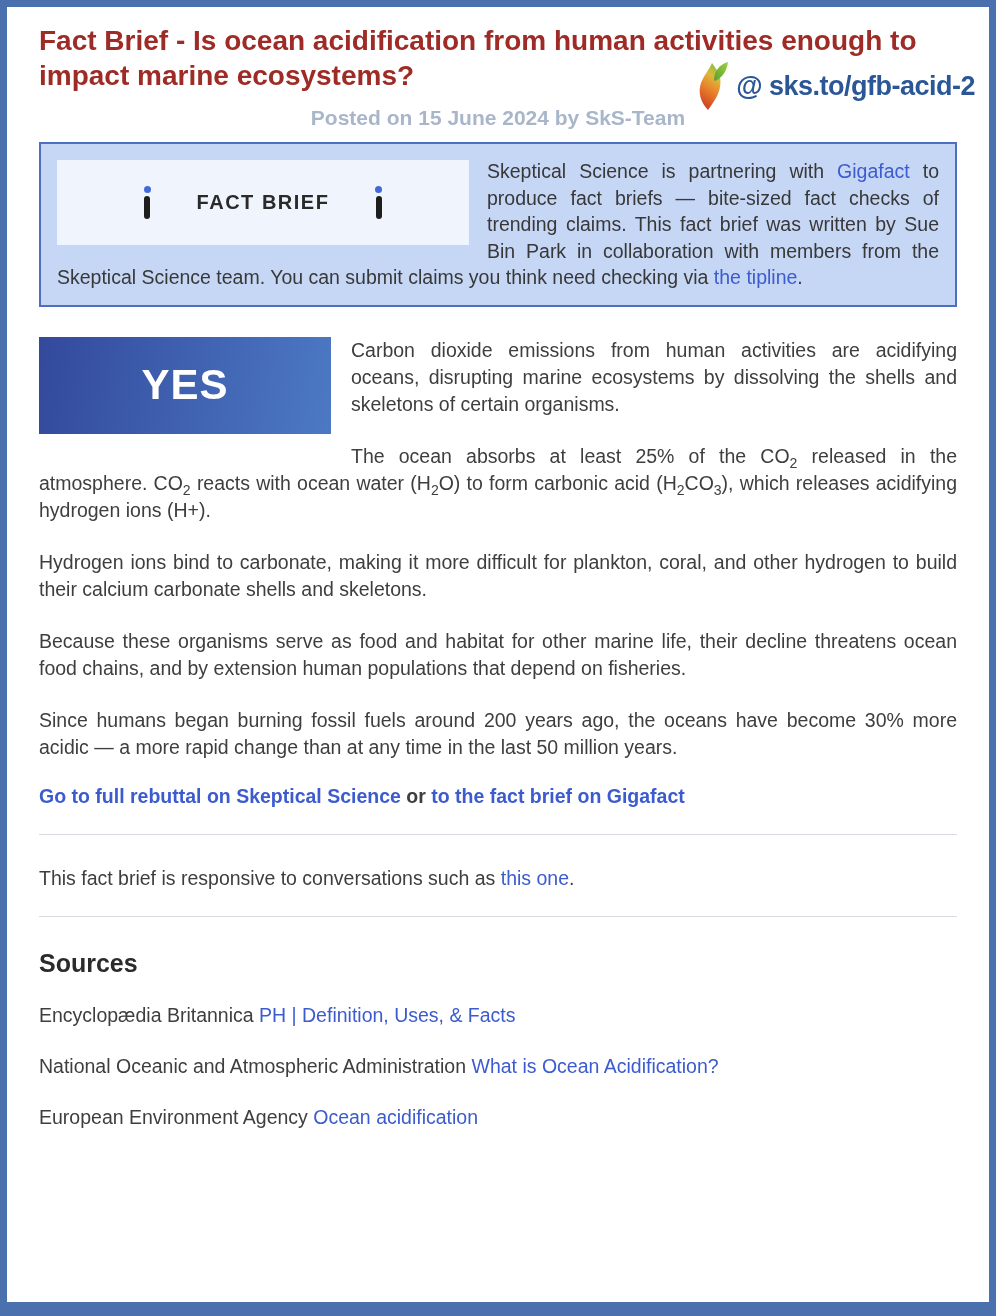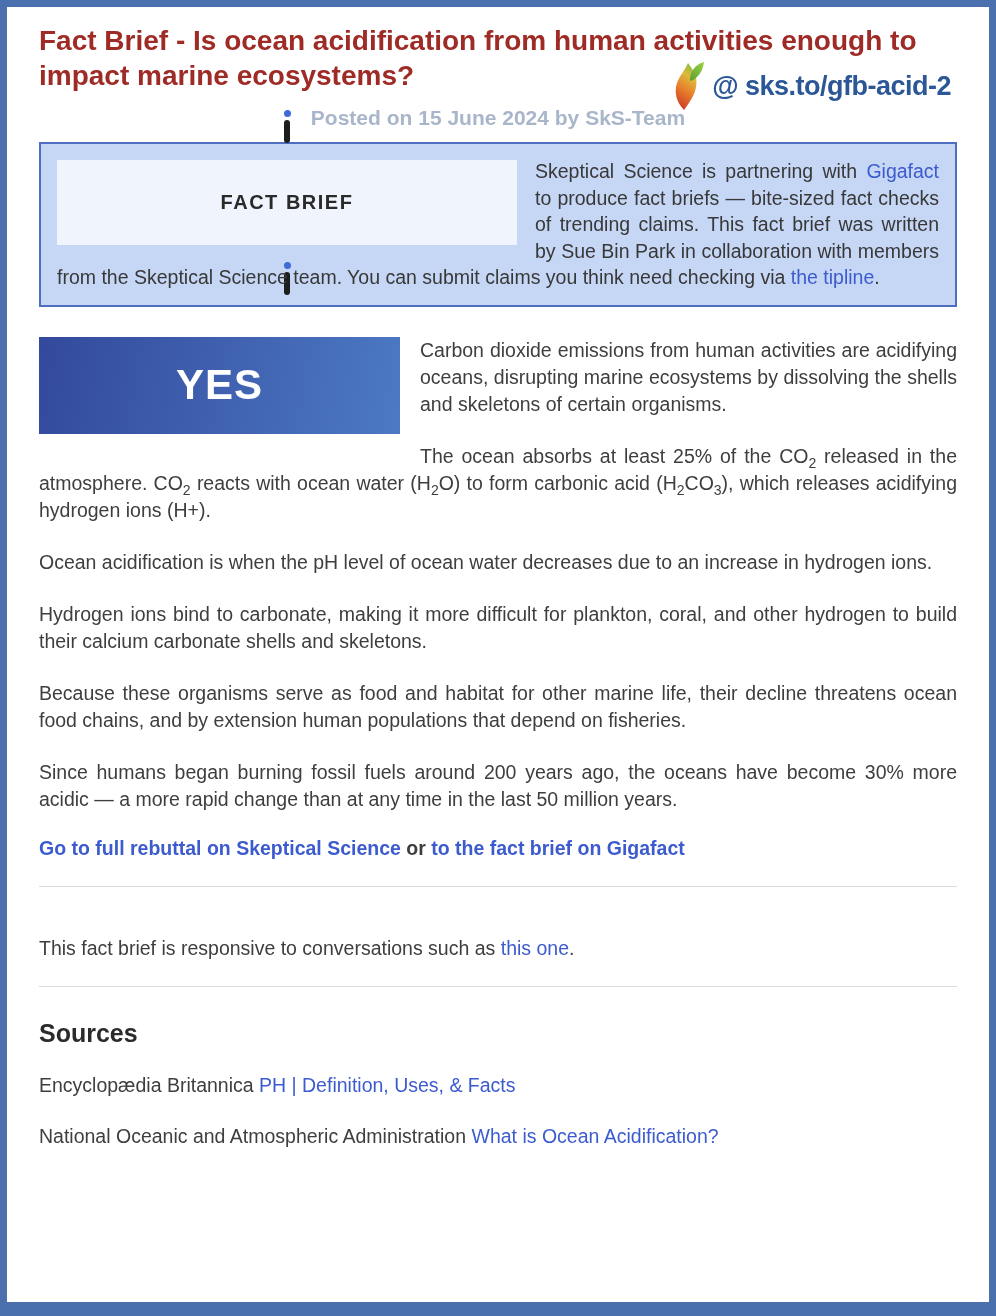--- a/index.html
+++ b/index.html
@@ -9,53 +9,53 @@
     --divider:#d8dce2; --dot-blue:#3f6ad8; --bar-black:#1d1d1d; --shortlink-blue:#2b5797;
   }
   html,body{margin:0;padding:0;background:#fff;}
   .page{
     width:996px;height:1316px;box-sizing:border-box;background:#fff;
     border:7px solid var(--frame-blue);border-bottom-width:14px;
     padding:8px 32px 0;overflow:hidden;position:relative;
     font-family:"Liberation Sans",sans-serif;color:var(--body-text);
   }
   .title{margin:8px 0 0;font-size:28px;line-height:1.25;font-weight:bold;color:var(--title-red);width:935px;}
-  .shortlink{position:absolute;top:54px;right:38px;display:flex;align-items:center;gap:7px;}
+  .shortlink{position:absolute;top:54px;right:14px;display:flex;align-items:center;gap:7px;}
   .shortlink .sl-text{color:var(--shortlink-blue);font-size:27px;font-weight:bold;letter-spacing:-0.5px;}
   .posted{margin-top:13px;font-size:21px;font-weight:bold;color:var(--posted-gray);text-align:center;}
   .factbox{
     margin-top:12px;background:var(--box-bg);border:2px solid var(--box-border);
     padding:14px 16px 14px;font-size:19.5px;line-height:26.5px;text-align:justify;color:#383838;
   }
   .factbox::after{content:"";display:block;clear:both;}
   .fb-logo{
-    float:left;width:460px;height:85px;background:var(--logo-box-bg);
-    margin:2px 18px 4px 0;display:flex;align-items:center;justify-content:center;gap:46px;flex-direction:column;
+    float:left;width:412px;height:85px;background:var(--logo-box-bg);
+    margin:2px 18px 4px 0;display:flex;align-items:center;justify-content:center;gap:46px;
   }
   .fb-text{font-size:20px;font-weight:bold;letter-spacing:1.5px;color:#2a2a2a;}
   .fb-i{display:flex;flex-direction:column;align-items:center;gap:3px;}
   .fb-i .dot{width:7px;height:7px;border-radius:50%;background:var(--dot-blue);}
   .fb-i .bar{width:6px;height:23px;border-radius:3px;background:var(--bar-black);}
   .fb-intro{margin:0;}
   a{color:var(--link-blue);text-decoration:none;cursor:pointer;}
   .question{margin:24px 0 0;font-size:24px;line-height:1.27;font-weight:bold;color:var(--heading-navy);width:900px;}
   .answer{margin-top:30px;}
   .answer::after{content:"";display:block;clear:both;}
   .yes{
-    float:left;width:361px;height:97px;margin:0 20px 20px 0;
+    float:left;width:292px;height:97px;margin:0 20px 20px 0;
     background:linear-gradient(100deg,var(--yes-dark) 0%,var(--yes-light) 100%);
     color:#fff;font-size:42px;font-weight:600;letter-spacing:1px;
     display:flex;align-items:center;justify-content:center;
   }
   .body-p{margin:25px 0 0;font-size:19.5px;line-height:27px;text-align:justify;}
   .answer .body-p.first{margin-top:0;}
   sub{font-size:0.72em;line-height:0;}
   hr{border:none;border-top:1px solid var(--divider);margin:24px 0 0;height:0;}
   .cta{margin-top:22px;font-weight:bold;}
-  .note{margin-top:48px;}
+  .note{margin-top:30px;}
   .sources-h{margin:32px 0 0;font-size:25px;font-weight:bold;color:#2b2b2b;}
   .source{margin-top:24px;text-align:left;}
 </style>
 </head>
 <body>
 
 <div class="page">
 
   <h1 class="title">Fact Brief - Is ocean acidification from human activities enough to impact marine ecosystems?</h1>
 
@@ -96,31 +96,31 @@
     <p class="fb-intro"><span>Skeptical Science is partnering with </span><a href="#">Gigafact</a><span> to produce fact briefs — bite-sized fact checks of trending claims. This fact brief was written by Sue Bin Park in collaboration with members from the Skeptical Science team. You can submit claims you think need checking via </span><a href="#">the tipline</a><span>.</span></p>
   </div>
 
 
   <div class="answer">
     <div class="yes">YES</div>
     <p class="body-p first"><span>Carbon dioxide emissions from human activities are acidifying oceans, disrupting marine ecosystems by dissolving the shells and skeletons of certain organisms.</span></p>
     <p class="body-p"><span>The ocean absorbs at least 25% of the CO</span><sub>2</sub><span> released in the atmosphere. CO</span><sub>2</sub><span> reacts with ocean water (H</span><sub>2</sub><span>O) to form carbonic acid (H</span><sub>2</sub><span>CO</span><sub>3</sub><span>), which releases acidifying hydrogen ions (H+).</span></p>
   </div>
 
-  <p class="body-p"><span>Ocean acidification is when the pH level of ocean water decreases due to an increase in hydrogen ions.</span></p>
   <p class="body-p"><span>Hydrogen ions bind to carbonate, making it more difficult for plankton, coral, and other hydrogen to build their calcium carbonate shells and skeletons.</span></p>
   <p class="body-p"><span>Because these organisms serve as food and habitat for other marine life, their decline threatens ocean food chains, and by extension human populations that depend on fisheries.</span></p>
   <p class="body-p"><span>Since humans began burning fossil fuels around 200 years ago, the oceans have become 30% more acidic — a more rapid change than at any time in the last 50 million years.</span></p>
 
   <p class="body-p cta"><a href="#">Go to full rebuttal on Skeptical Science</a><span> or </span><a href="#">to the fact brief on Gigafact</a></p>
 
   <hr>
 
   <p class="body-p note"><span>This fact brief is responsive to conversations such as </span><a href="#">this one</a><span>.</span></p>
 
   <hr>
 
   <h3 class="sources-h">Sources</h3>
 
   <p class="body-p source"><span>Encyclopædia Britannica </span><a href="#">PH | Definition, Uses, &amp; Facts</a></p>
   <p class="body-p source"><span>National Oceanic and Atmospheric Administration </span><a href="#">What is Ocean Acidification?</a></p>
+  <p class="body-p source"><span>European Environment Agency </span><a href="#">Ocean acidification</a></p>
 
 </div>
 
 </body></html>

